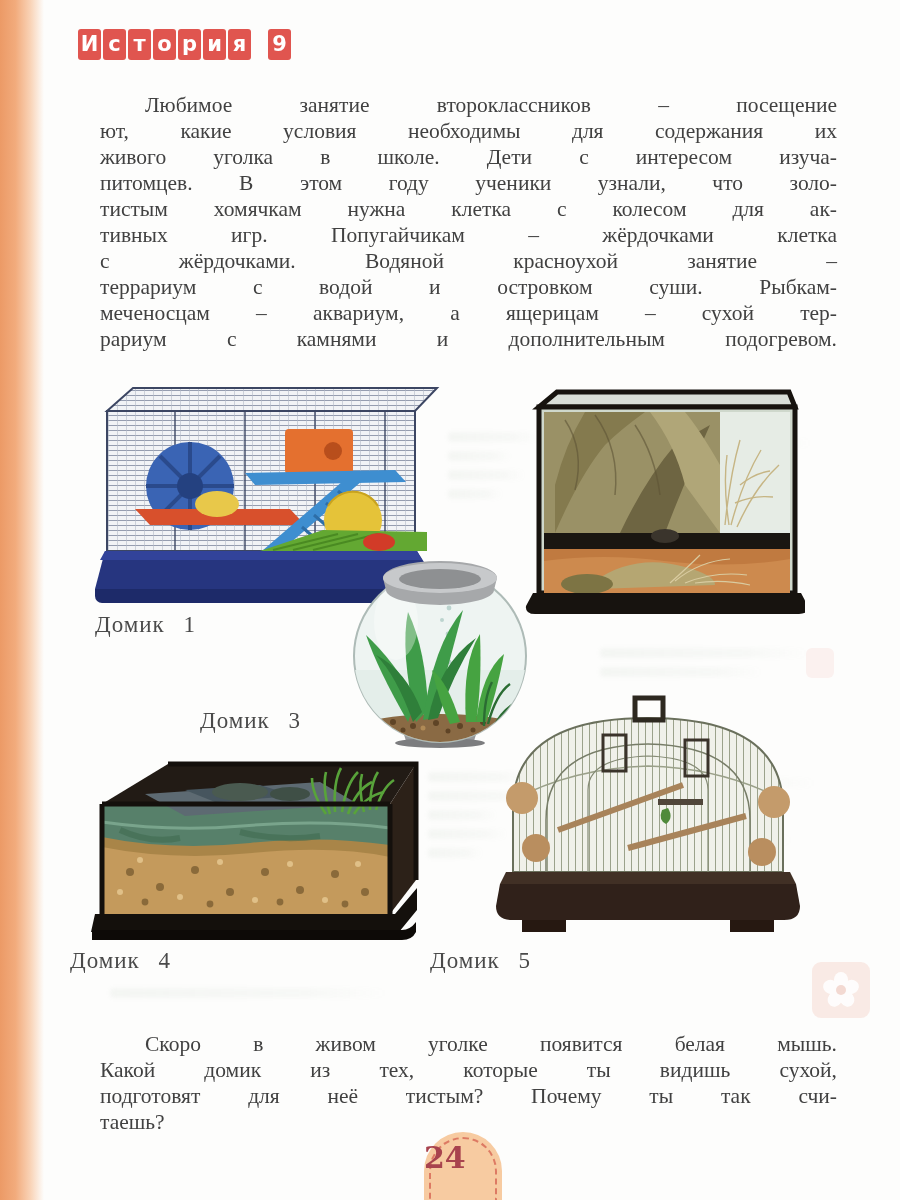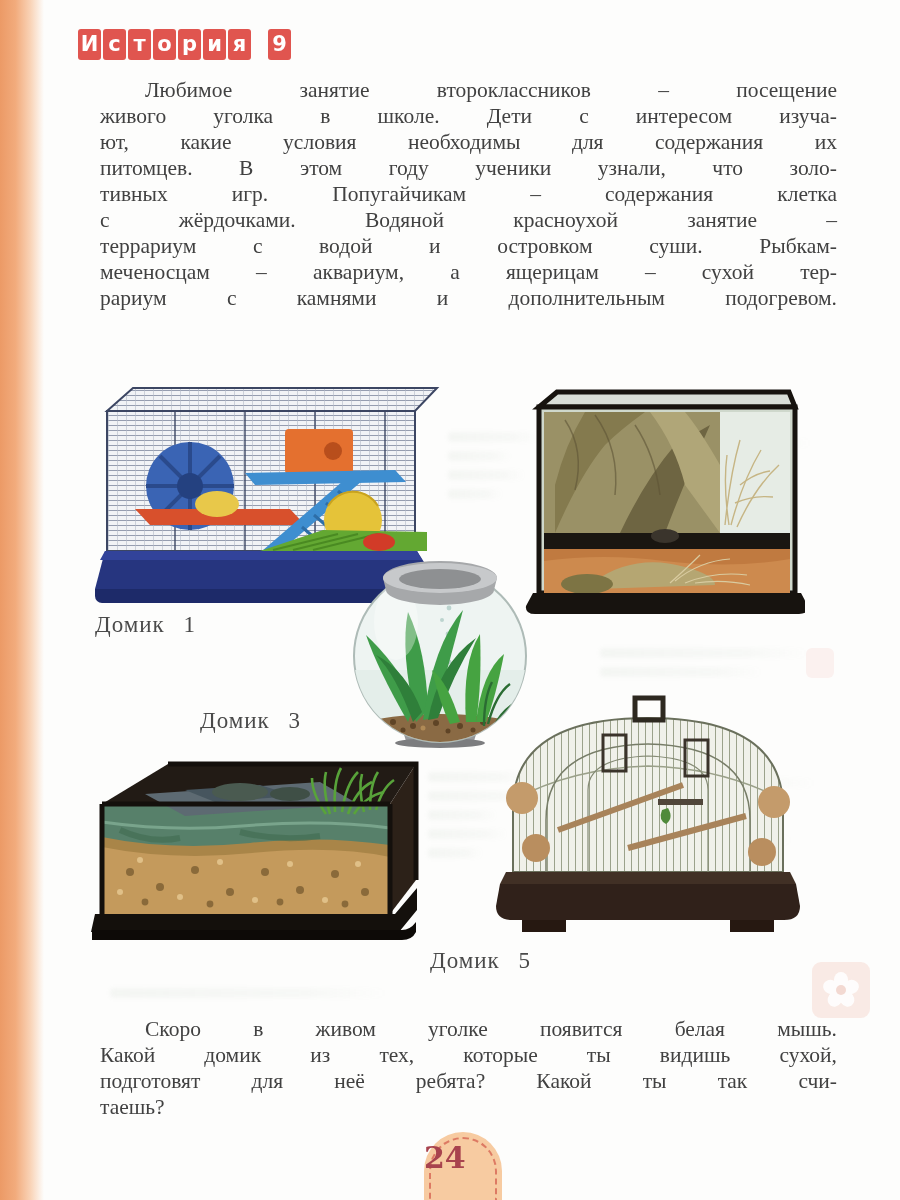--- a/index.html
+++ b/index.html
@@ -10,21 +10,21 @@
   
   .header{position:absolute;left:78px;top:29px;display:flex;gap:2px;}
   .tile{width:23px;height:31px;background:#e0554f;border-radius:3px;color:#fff;
     font-family:"DejaVu Sans",sans-serif;font-weight:bold;font-size:21px;line-height:31px;
     text-align:center;}
   .tile.num{margin-left:15px;}
   
   .para{position:absolute;left:100px;width:737px;color:#414141;font-size:21.5px;}
   .para .line{height:26px;line-height:26px;text-align:justify;text-align-last:justify;
     white-space:nowrap;overflow:visible;}
-  .para .line.indent{padding-left:45px;width:692px;}
+  .para .line.indent{padding-left:45px;width:692px;margin-top:15px;}
   .para .line.last{text-align-last:left;}
   
   figure{position:absolute;margin:0;padding:0;}
   .caption{position:absolute;color:#4a4a4a;font-size:23px;letter-spacing:1px;
     word-spacing:12px;text-align:left;}
   
   .ghost{position:absolute;filter:blur(2px);opacity:.55;}
   .ghost .gl{height:10px;margin-bottom:9px;border-radius:4px;
     background:linear-gradient(to right,rgba(150,170,150,.16),rgba(150,170,150,.10) 70%,rgba(150,170,150,0));}
   
@@ -52,24 +52,25 @@
     <div class="tile">т</div>
     <div class="tile">о</div>
     <div class="tile">р</div>
     <div class="tile">и</div>
     <div class="tile">я</div>
     <div class="tile num">9</div>
   </div>
 
   <div class="para" style="top:77px;">
     <div class="line indent">Любимое занятие второклассников – посещение</div>
+    <div class="line">ют, какие условия необходимы для содержания их</div>
     <div class="line">живого уголка в школе. Дети с интересом изуча-</div>
-    <div class="line">ют, какие условия необходимы для содержания их</div>
     <div class="line">питомцев. В этом году ученики узнали, что золо-</div>
-    <div class="line">тивных игр. Попугайчикам – содержания клетка</div>
+    <div class="line">тистым хомячкам нужна клетка с колесом для ак-</div>
+    <div class="line">тивных игр. Попугайчикам – жёрдочками клетка</div>
     <div class="line">с жёрдочками. Водяной красноухой занятие –</div>
     <div class="line">террариум с водой и островком суши. Рыбкам-</div>
     <div class="line">меченосцам – аквариум, а ящерицам – сухой тер-</div>
     <div class="line">рариум с камнями и дополнительным подогревом.</div>
   </div>
 
   <div class="ghost" style="left:448px;top:432px;width:92px;">
     <div class="gl"></div>
       <div class="gl" style="width:70%"></div>
       <div class="gl" style="width:85%"></div>
@@ -267,20 +268,21 @@
       <g stroke="#58a33a" stroke-width="2.6" fill="none">
         <path d="M245 60 q-2 -30 6 -44 M252 60 q4 -28 16 -40 M258 62 q8 -24 24 -32 M240 62 q-8 -26 -4 -42 M264 62 q12 -18 30 -22 M236 62 q-14 -20 -14 -36"></path>
         <path d="M280 58 q0 -26 8 -38 M286 58 q6 -22 18 -30 M274 60 q-6 -24 -2 -38"></path>
       </g>
       <path d="M12 52 h288 M12 52 V162 M300 52 V162" stroke="#14100c" stroke-width="5" fill="none"></path>
       <path d="M78 12 h248 v116" stroke="#14100c" stroke-width="5" fill="none"></path>
       <path d="M5 162 h300 l22 -26 v22 l-18 22 h-308 z" fill="#14100c"></path>
       <path d="M2 178 h310 q8 0 14 -8 l0 10 q-4 8 -14 8 h-310 z" fill="#0d0a07"></path>
     </svg>
   </figure>
+  <div class="caption" style="left:70px;top:948px;width:330px;">Домик 4</div>
 
   <figure style="left:488px;top:680px;">
     <svg width="320" height="258" viewBox="0 0 320 258">
       <defs>
         <pattern id="bars5" width="7" height="9" patternUnits="userSpaceOnUse">
           <rect width="7" height="9" fill="#f0f1ea"></rect>
           <path d="M3.5 0 V9" stroke="#929880" stroke-width="0.9"></path>
         </pattern>
       </defs>
       <path d="M25 192 V128 Q25 38 160 38 Q295 38 295 128 V192 Z" fill="url(#bars5)" stroke="#6a705c" stroke-width="2"></path>
@@ -302,21 +304,21 @@
       <polygon points="18,192 302,192 308,204 12,204" fill="#413025"></polygon>
       <path d="M12 204 h296 l4 22 q0 14 -16 14 h-272 q-16 0 -16 -14 z" fill="#30211a"></path>
       <path d="M34 240 h44 v12 h-44 z M242 240 h44 v12 h-44 z" fill="#261811"></path>
     </svg>
   </figure>
   <div class="caption" style="left:430px;top:948px;width:320px;">Домик 5</div>
 
   <div class="para" style="top:1016px;">
     <div class="line indent">Скоро в живом уголке появится белая мышь.</div>
     <div class="line">Какой домик из тех, которые ты видишь сухой,</div>
-    <div class="line">подготовят для неё ребята? Какой ты так счи-</div>
+    <div class="line">подготовят для неё тистым? Почему ты так счи-</div>
     <div class="line last">таешь?</div>
   </div>
 
   <div class="sticker">
     <svg width="40" height="40" viewBox="0 0 40 40">
       <g fill="#ffffff" opacity="0.9">
         <ellipse cx="20" cy="10" rx="7" ry="8"></ellipse>
           <ellipse cx="10" cy="17" rx="7" ry="8" transform="rotate(-70 10 17)"></ellipse>
         <ellipse cx="30" cy="17" rx="7" ry="8" transform="rotate(70 30 17)"></ellipse>
           <ellipse cx="14" cy="29" rx="7" ry="8" transform="rotate(-145 14 29)"></ellipse>

